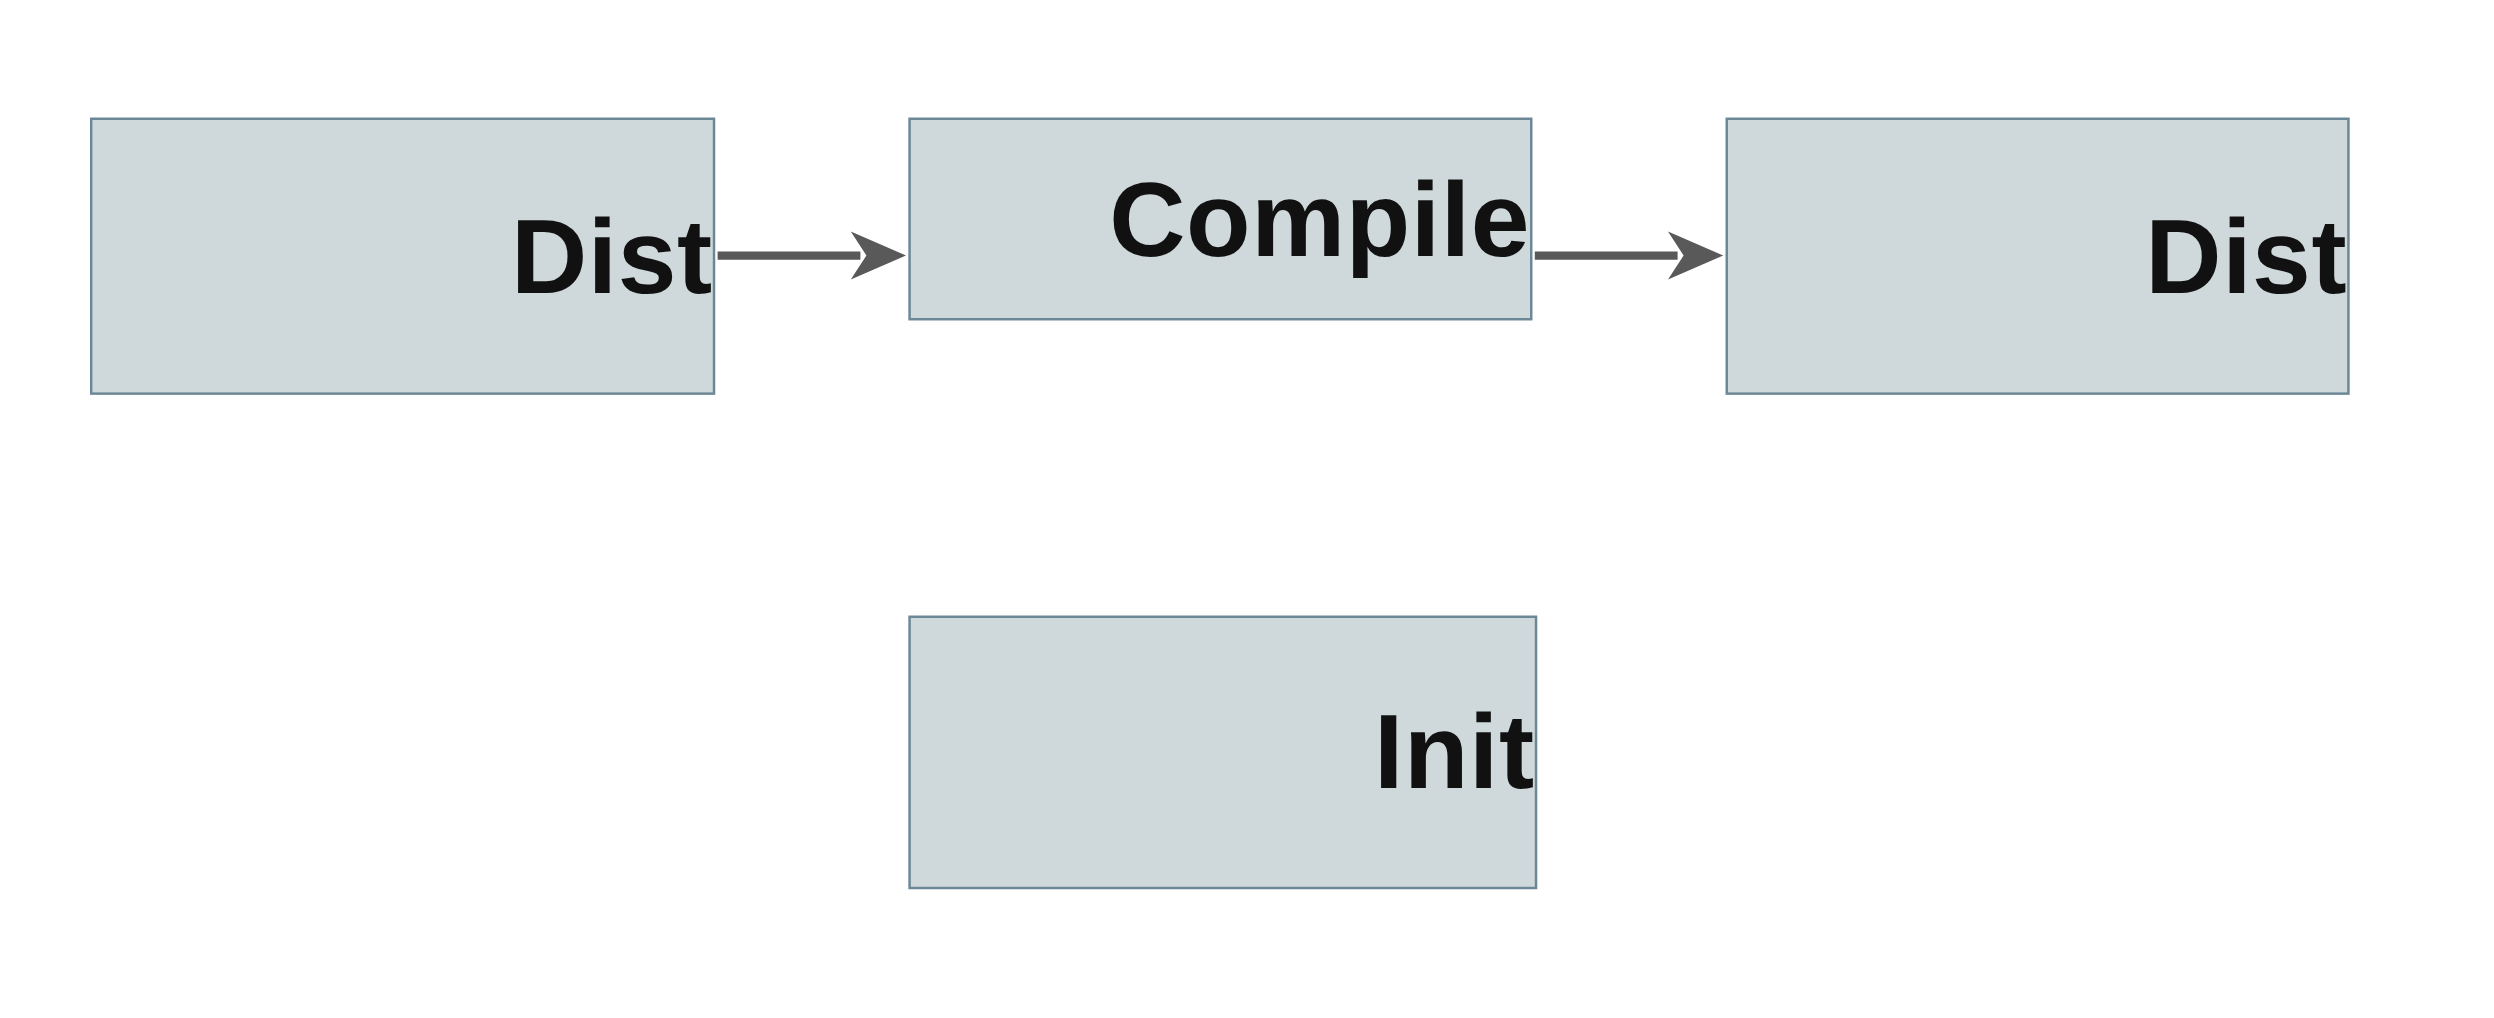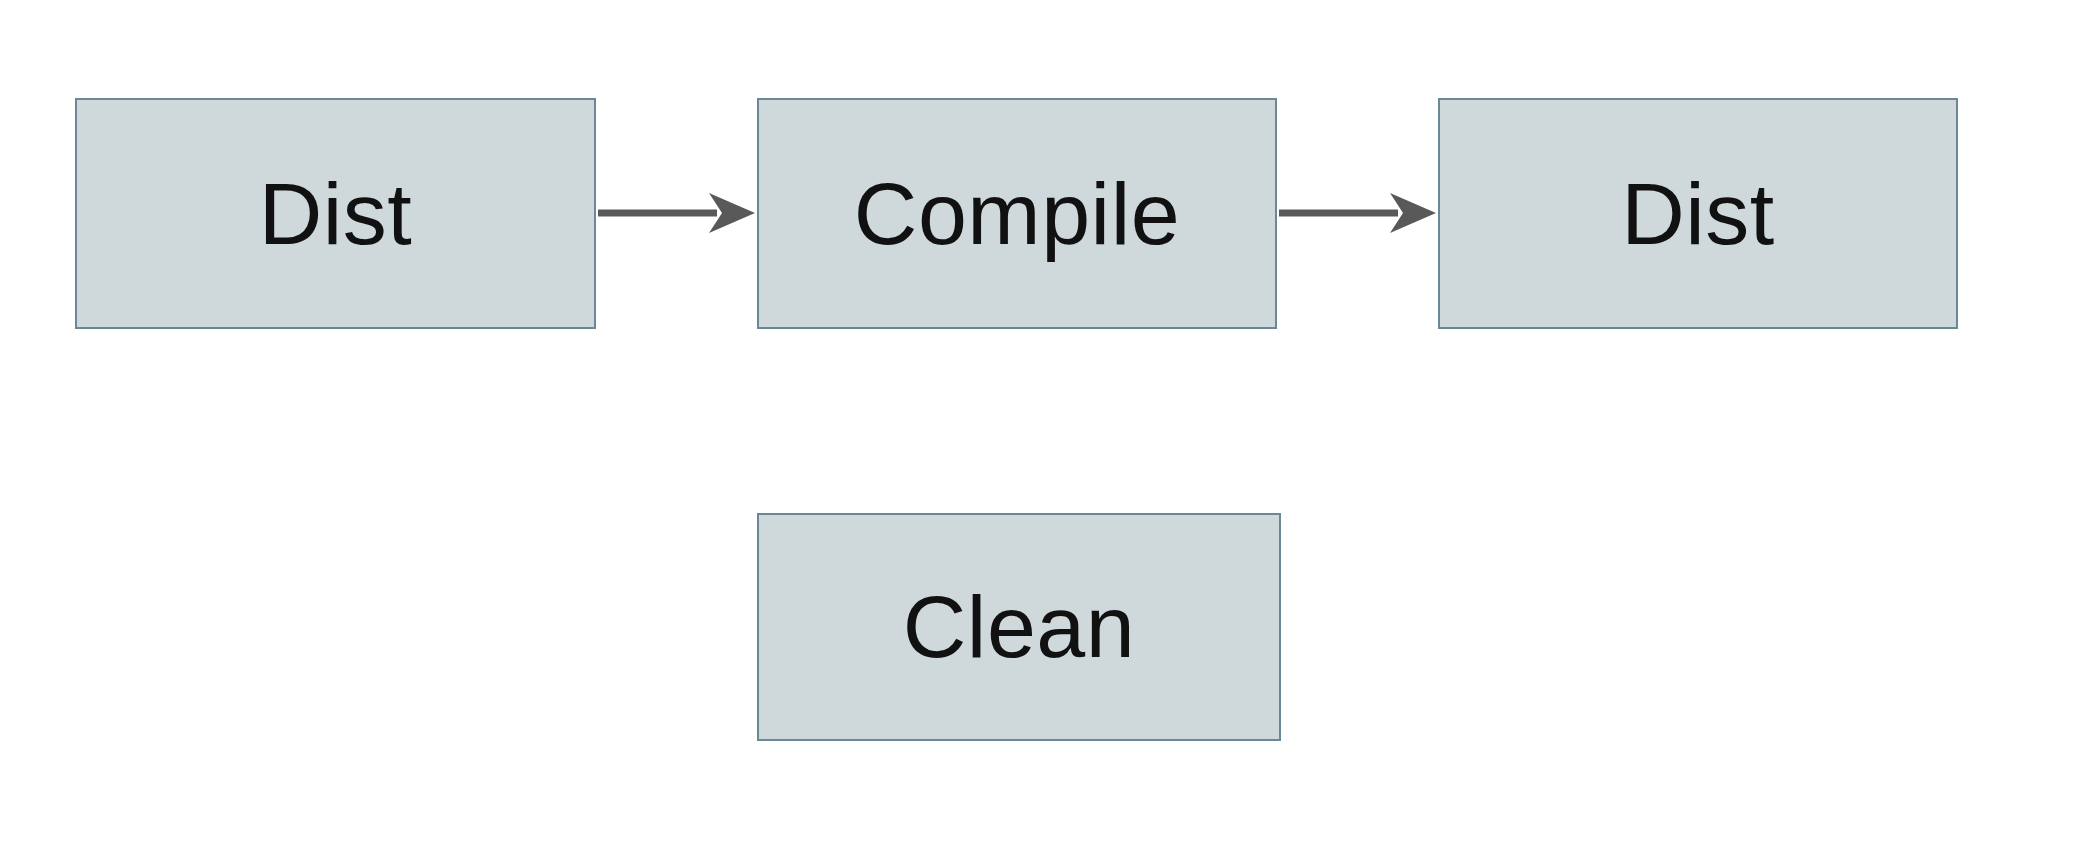--- a/index.html
+++ b/index.html
@@ -21,31 +21,32 @@
     width: 2078px;
     height: 848px;
   }
   .node {
     position: absolute;
     box-sizing: border-box;
     background: var(--node-fill, #cfd8db);
     border: 2px solid var(--node-border, #6c8795);
     display: flex;
     align-items: center;
-    justify-content: center;
+    justify-content: flex-end;
+    font-weight: bold;
   }
   .node-label {
     font-size: 88px;
     line-height: 1;
     color: var(--text-color, #111111);
     letter-spacing: 0.5px;
     user-select: none;
   }
   .node-dist    { left: 75px;   top: 98px;  width: 521px; height: 231px; }
-  .node-compile { left: 757px;  top: 98px;  width: 520px; height: 231px; }
+  .node-compile { left: 757px;  top: 98px;  width: 520px; height: 169px; }
   .node-init    { left: 1438px; top: 98px;  width: 520px; height: 231px; }
   .node-clean   { left: 757px;  top: 513px; width: 524px; height: 228px; }
   svg.edges {
     position: absolute;
     left: 0;
     top: 0;
     width: 2078px;
     height: 848px;
     pointer-events: none;
   }
@@ -83,16 +84,16 @@
 
   <div class="node node-compile">
     <span class="node-label">Compile</span>
   </div>
 
   <div class="node node-init">
     <span class="node-label">Dist</span>
   </div>
 
   <div class="node node-clean">
-    <span class="node-label">Clean</span>
+    <span class="node-label">Init</span>
   </div>
 
 </div>
 
 </body></html>

